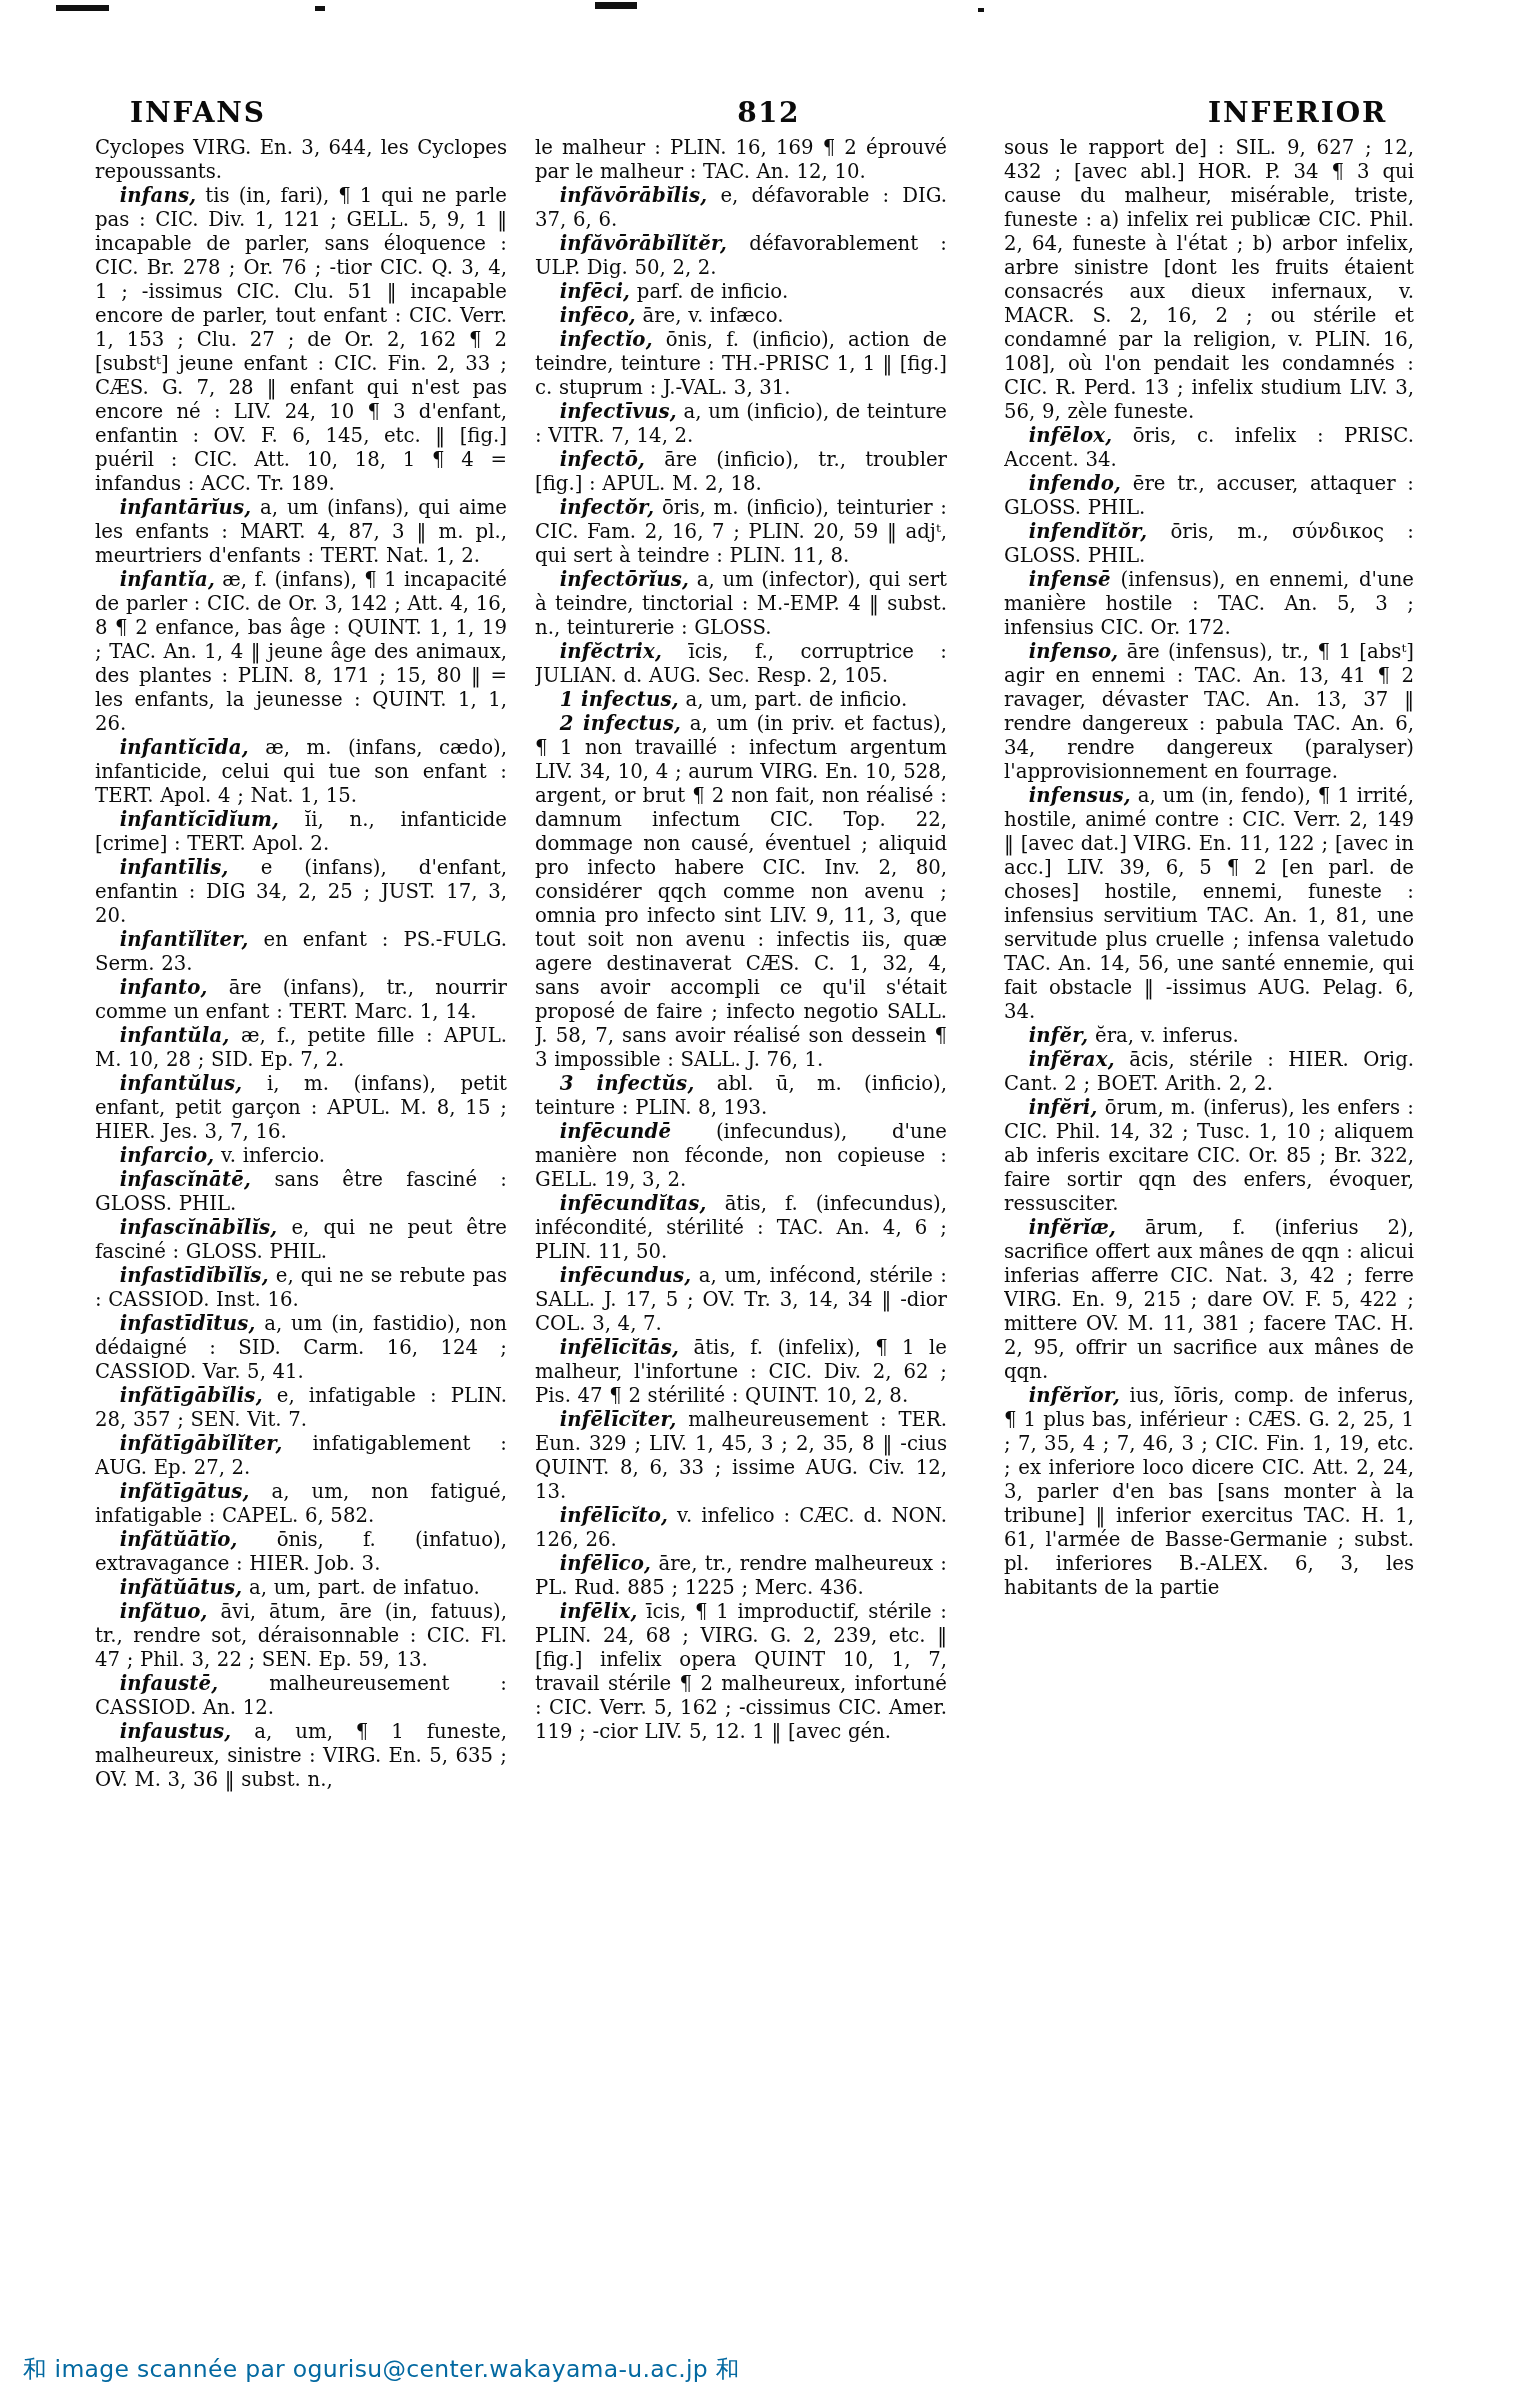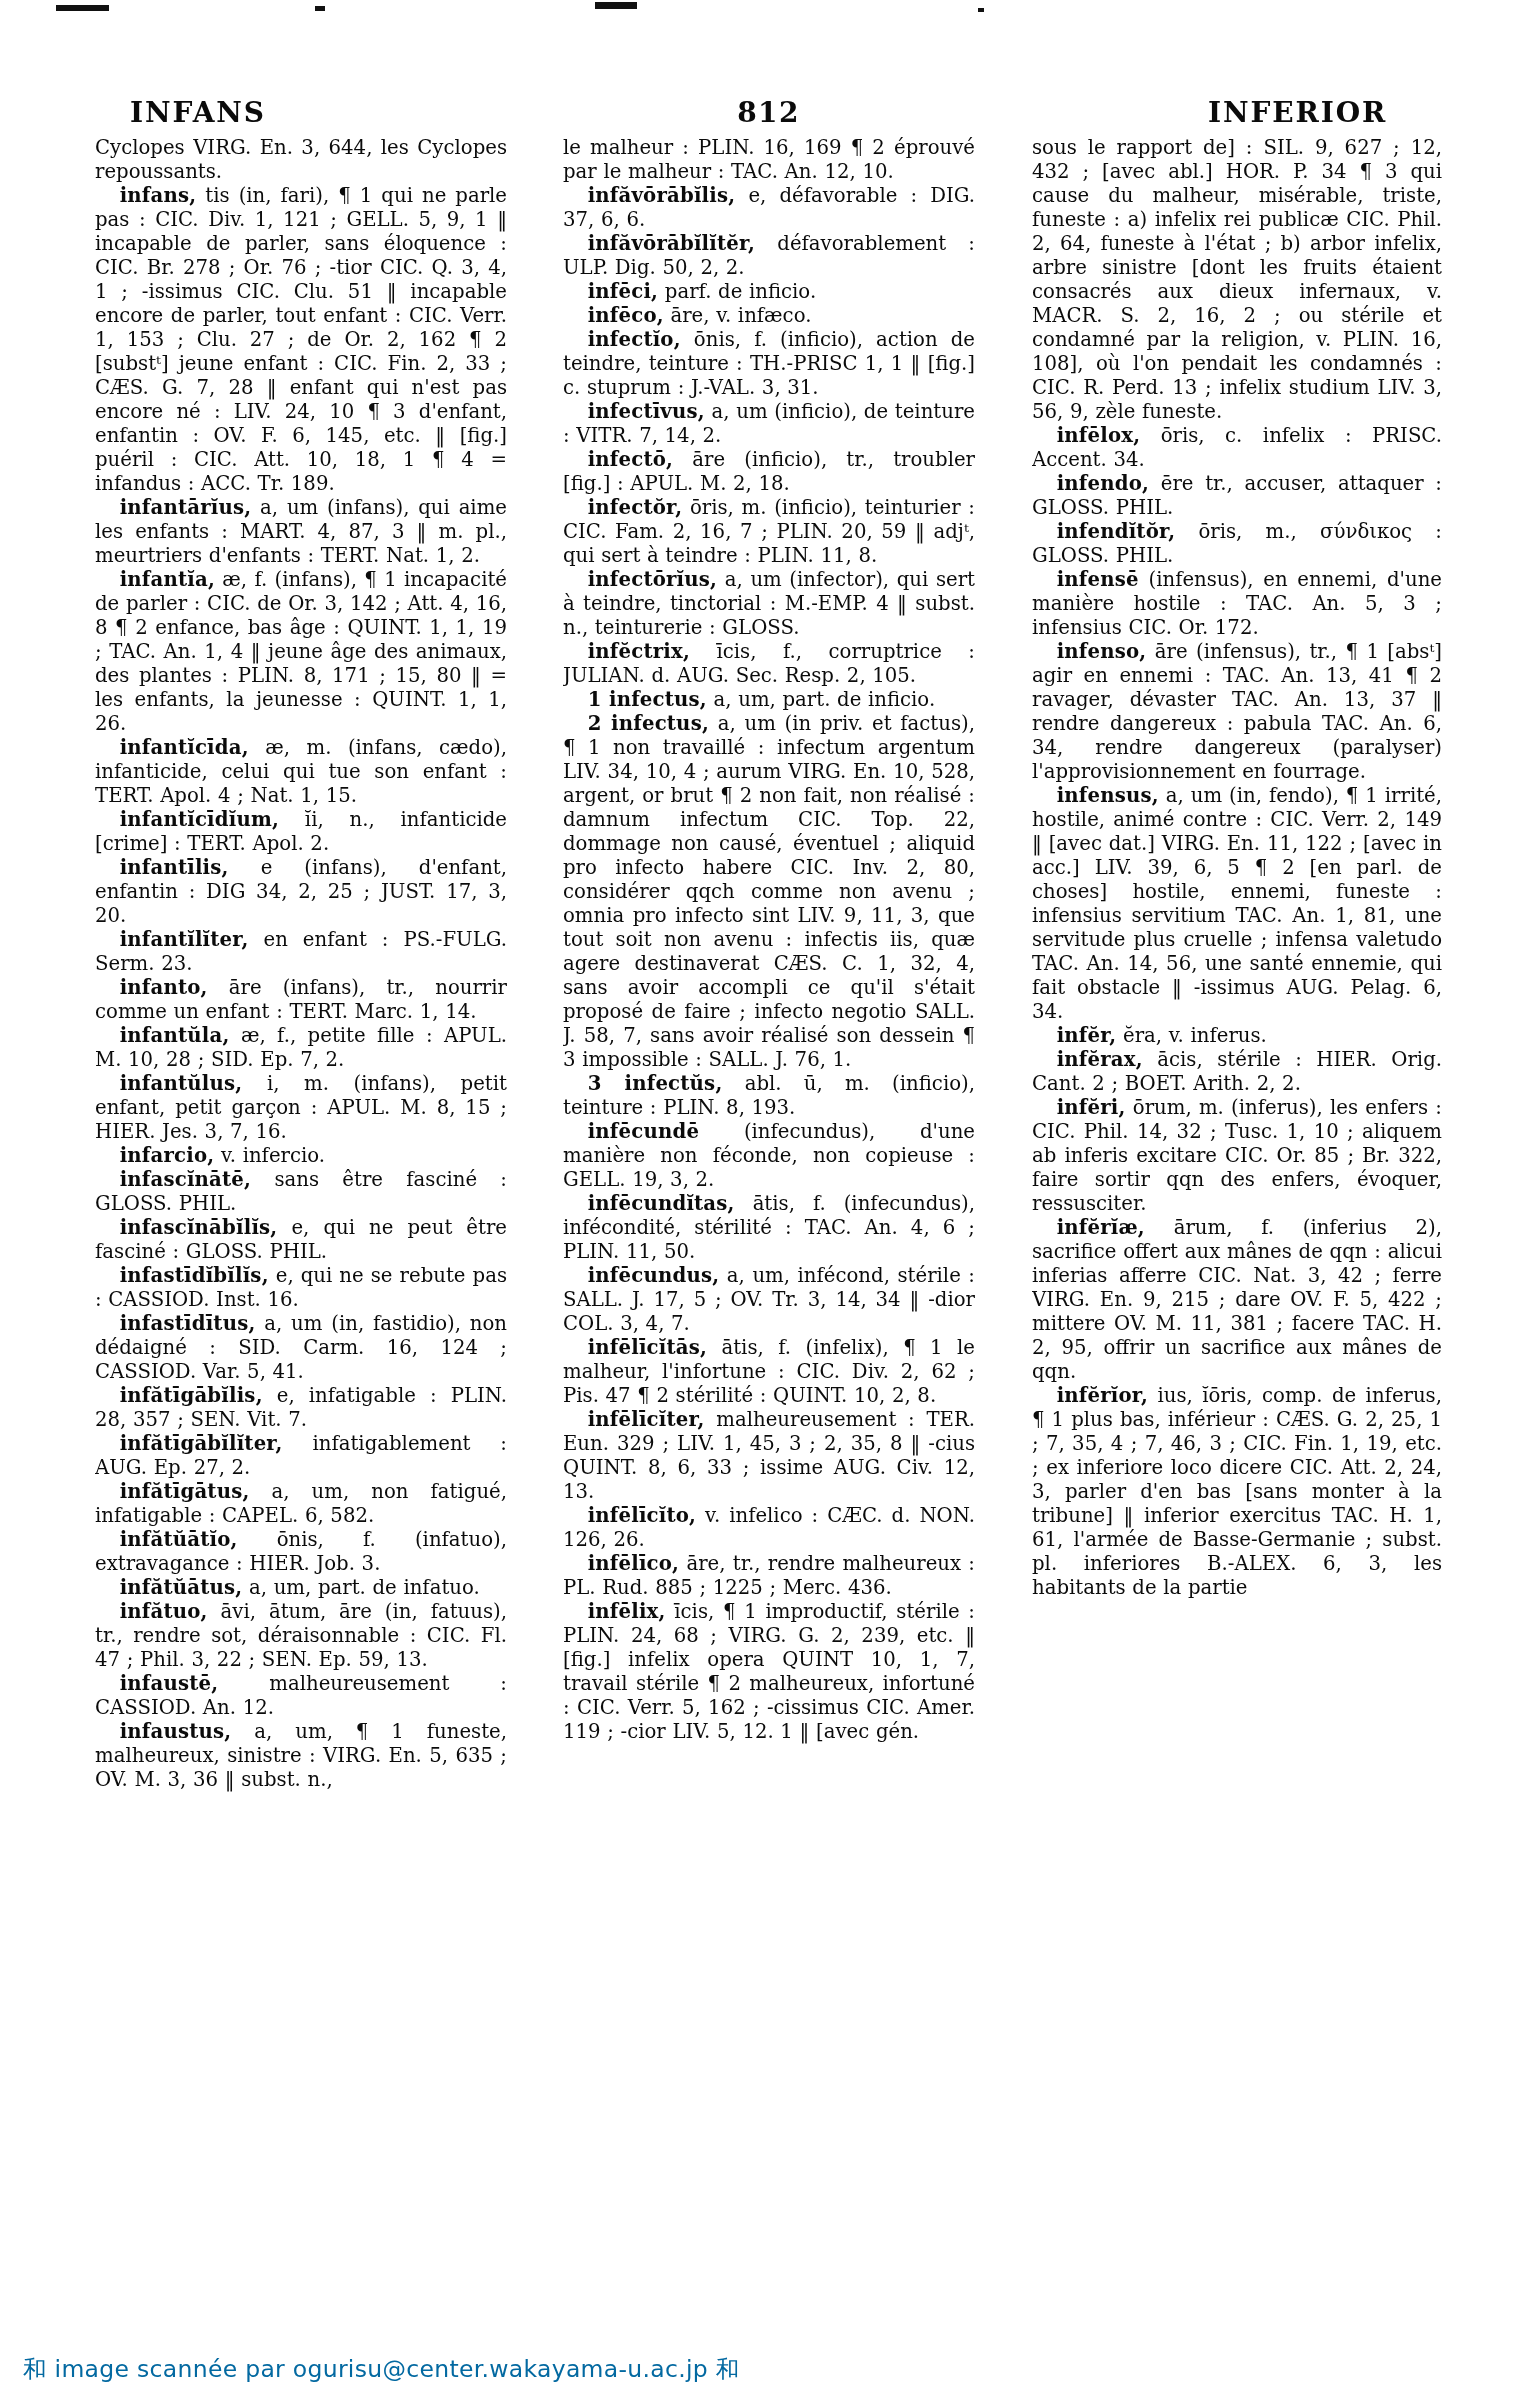--- a/index.html
+++ b/index.html
@@ -16,31 +16,31 @@
     letter-spacing:1.9px;font-family:"DejaVu Serif",serif;
   }
   .head-left{left:130px;}
   .head-center{left:0;width:1537px;text-align:center;letter-spacing:1.3px;}
   .head-right{left:1208px;}
   .columns{
     position:absolute;left:95px;top:136px;width:1347px;height:2159px;
     display:flex;overflow:hidden;
   }
   .col{height:2159px;overflow:hidden;}
-  .col1{width:412px;margin-right:56px;}
+  .col1{width:412px;margin-right:28px;}
   .col2{width:412px;margin-right:57px;}
   .col3{width:410px;}
   p.entry{
     margin:0;padding:0;
     font-size:19.7px;line-height:24px;
     text-align:justify;text-indent:1.25em;
     word-spacing:0.02em;
   }
   p.entry.cont{text-indent:0;}
-  .hw{font-weight:bold;letter-spacing:0.2px;}
+  .hw{font-weight:bold;letter-spacing:0.2px;font-style:italic;}
   .footer{
     position:absolute;left:23px;top:2353px;width:1521px;
     font-family:"DejaVu Sans", sans-serif;
     font-size:23.5px;color:#0369a1;letter-spacing:0.3px;
   }
 </style>
 </head>
 <body>
 
 <div class="speck" style="left:56px;top:5px;width:53px;height:5.7px;"></div>

